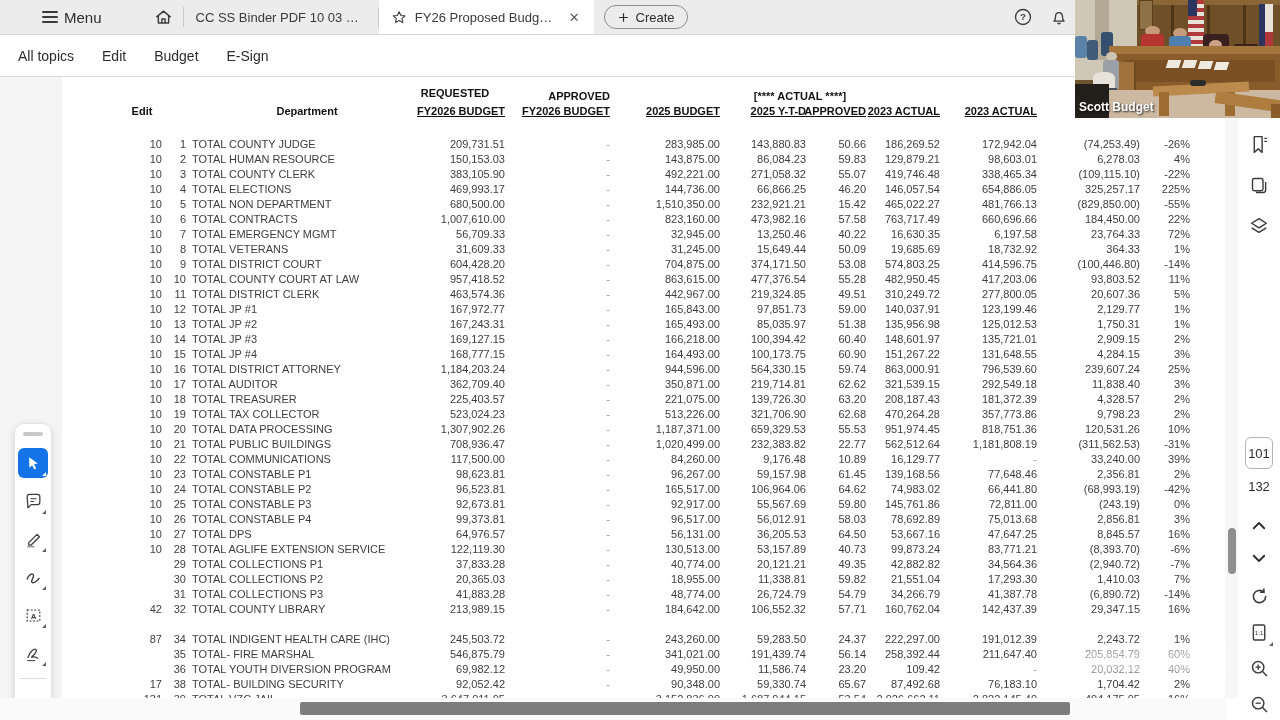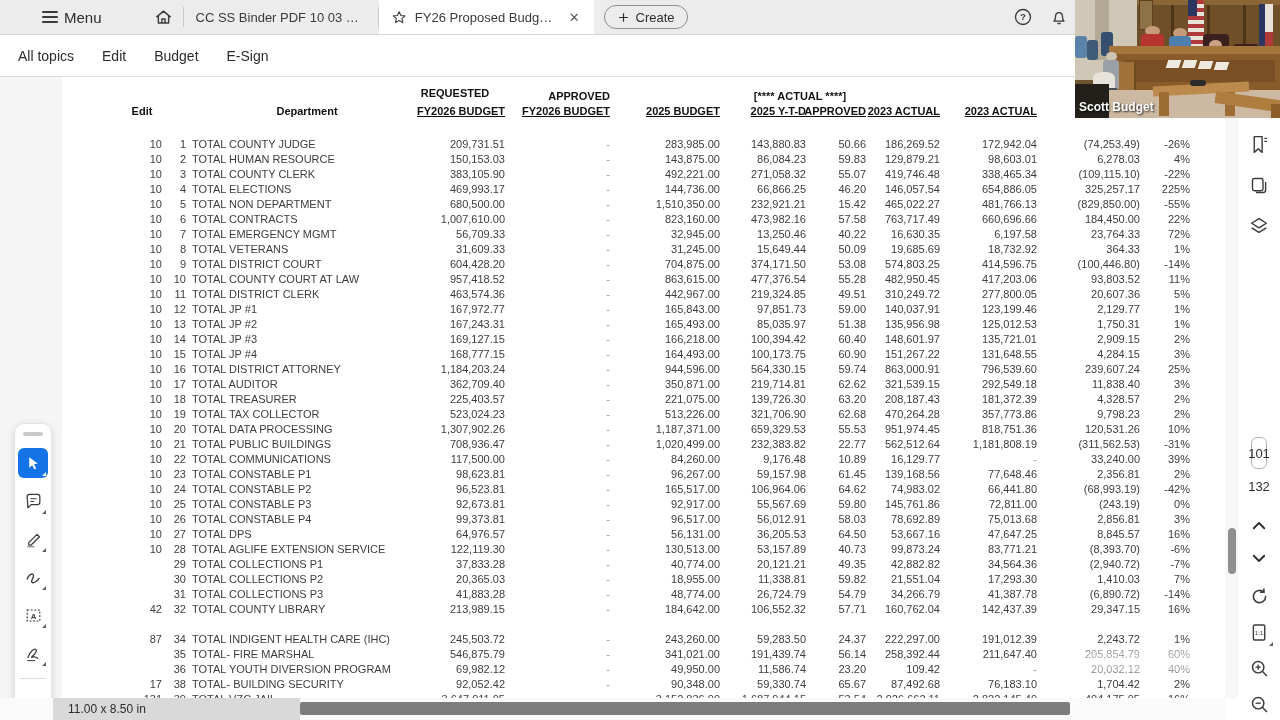--- a/index.html
+++ b/index.html
@@ -50,21 +50,21 @@
   .q-item.active { background:#1473e6; }
   .q-item .corner { position:absolute; right:2px; bottom:2px; width:0; height:0; border-left:4px solid transparent; border-bottom:4px solid #5f5f5f; }
   .q-item.active .corner { border-bottom-color:#fff; }
   .q-div { width:26px; height:1px; background:#dcdcdc; margin:6px 0; }
 
   
   .vsb { position:absolute; left:1226px; top:77px; width:12px; height:621px; background:#f7f7f7; }
   .vsb-thumb { position:absolute; left:2px; top:451px; width:8px; height:46px; background:#8f8f8f; border-radius:4px; }
   .rpanel { position:absolute; left:1238px; top:77px; width:42px; height:643px; background:#ffffff; }
   .r-icon { position:absolute; left:50%; transform:translateX(-50%); width:26px; height:26px; display:flex; align-items:center; justify-content:center; cursor:pointer; }
-  .pagebox { position:absolute; left:50%; transform:translateX(-50%); top:360px; width:16px; height:32px; border:1px solid #b3b3b3; border-radius:6px; display:flex; align-items:center; justify-content:center; font-size:13px; color:#2c2c2c; cursor:text; }
+  .pagebox { position:absolute; left:50%; transform:translateX(-50%); top:360px; width:28px; height:32px; border:1px solid #b3b3b3; border-radius:6px; display:flex; align-items:center; justify-content:center; font-size:13px; color:#2c2c2c; cursor:text; }
   .pagetotal { position:absolute; left:50%; transform:translateX(-50%); top:402px; font-size:13px; color:#2c2c2c; }
   .corner-sm { position:absolute; right:-1px; bottom:-1px; width:0; height:0; border-left:4px solid transparent; border-bottom:4px solid #5f5f5f; }
 
   
   .bottombar { position:absolute; left:0; top:698px; width:1226px; height:22px; background:#fafafa; }
   .size-chip { position:absolute; left:53px; top:0; width:247px; height:22px; background:#d9d9d9; display:flex; align-items:center; padding-left:15px; font-size:12px; color:#2c2c2c; }
   .hsb-thumb { position:absolute; left:300px; top:4px; width:770px; height:13px; background:#7d7d7d; border-radius:2px; }
 
   
   .video { position:absolute; left:1075px; top:0; width:205px; height:118px; overflow:hidden; background:#6e5430; z-index:50; }
@@ -308,23 +308,20 @@
     <div class="r-icon" style="top:614px">
       <svg width="21" height="21" viewBox="0 0 24 24">
           <circle cx="10.5" cy="10.5" r="6.5" fill="none" stroke="#3b3b3b" stroke-width="1.7"></circle>
           <path d="M15.5 15.5 20.5 20.5" stroke="#3b3b3b" stroke-width="1.7"></path>
           <path d="M7.5 10.5h6" stroke="#3b3b3b" stroke-width="1.5"></path>
         </svg>
     </div>
   </div>
 
   <div class="bottombar">
-    <div class="size-chip">
-      <span>11.00 x 8.50 in</span>
-    </div>
     <div class="hsb-thumb"></div>
   </div>
 
   <div class="video">
 
     <div class="v" style="left:0;top:0;width:62px;height:80px;background:#cfc8b6;"></div>
     <div class="v" style="left:20px;top:0;width:14px;height:60px;background:#b3a995;"></div>
 
     <div class="v" style="left:62px;top:0;width:143px;height:68px;background:#6f4f28;"></div>
     <div class="v" style="left:96px;top:0;width:3px;height:66px;background:#4e3417;"></div>

